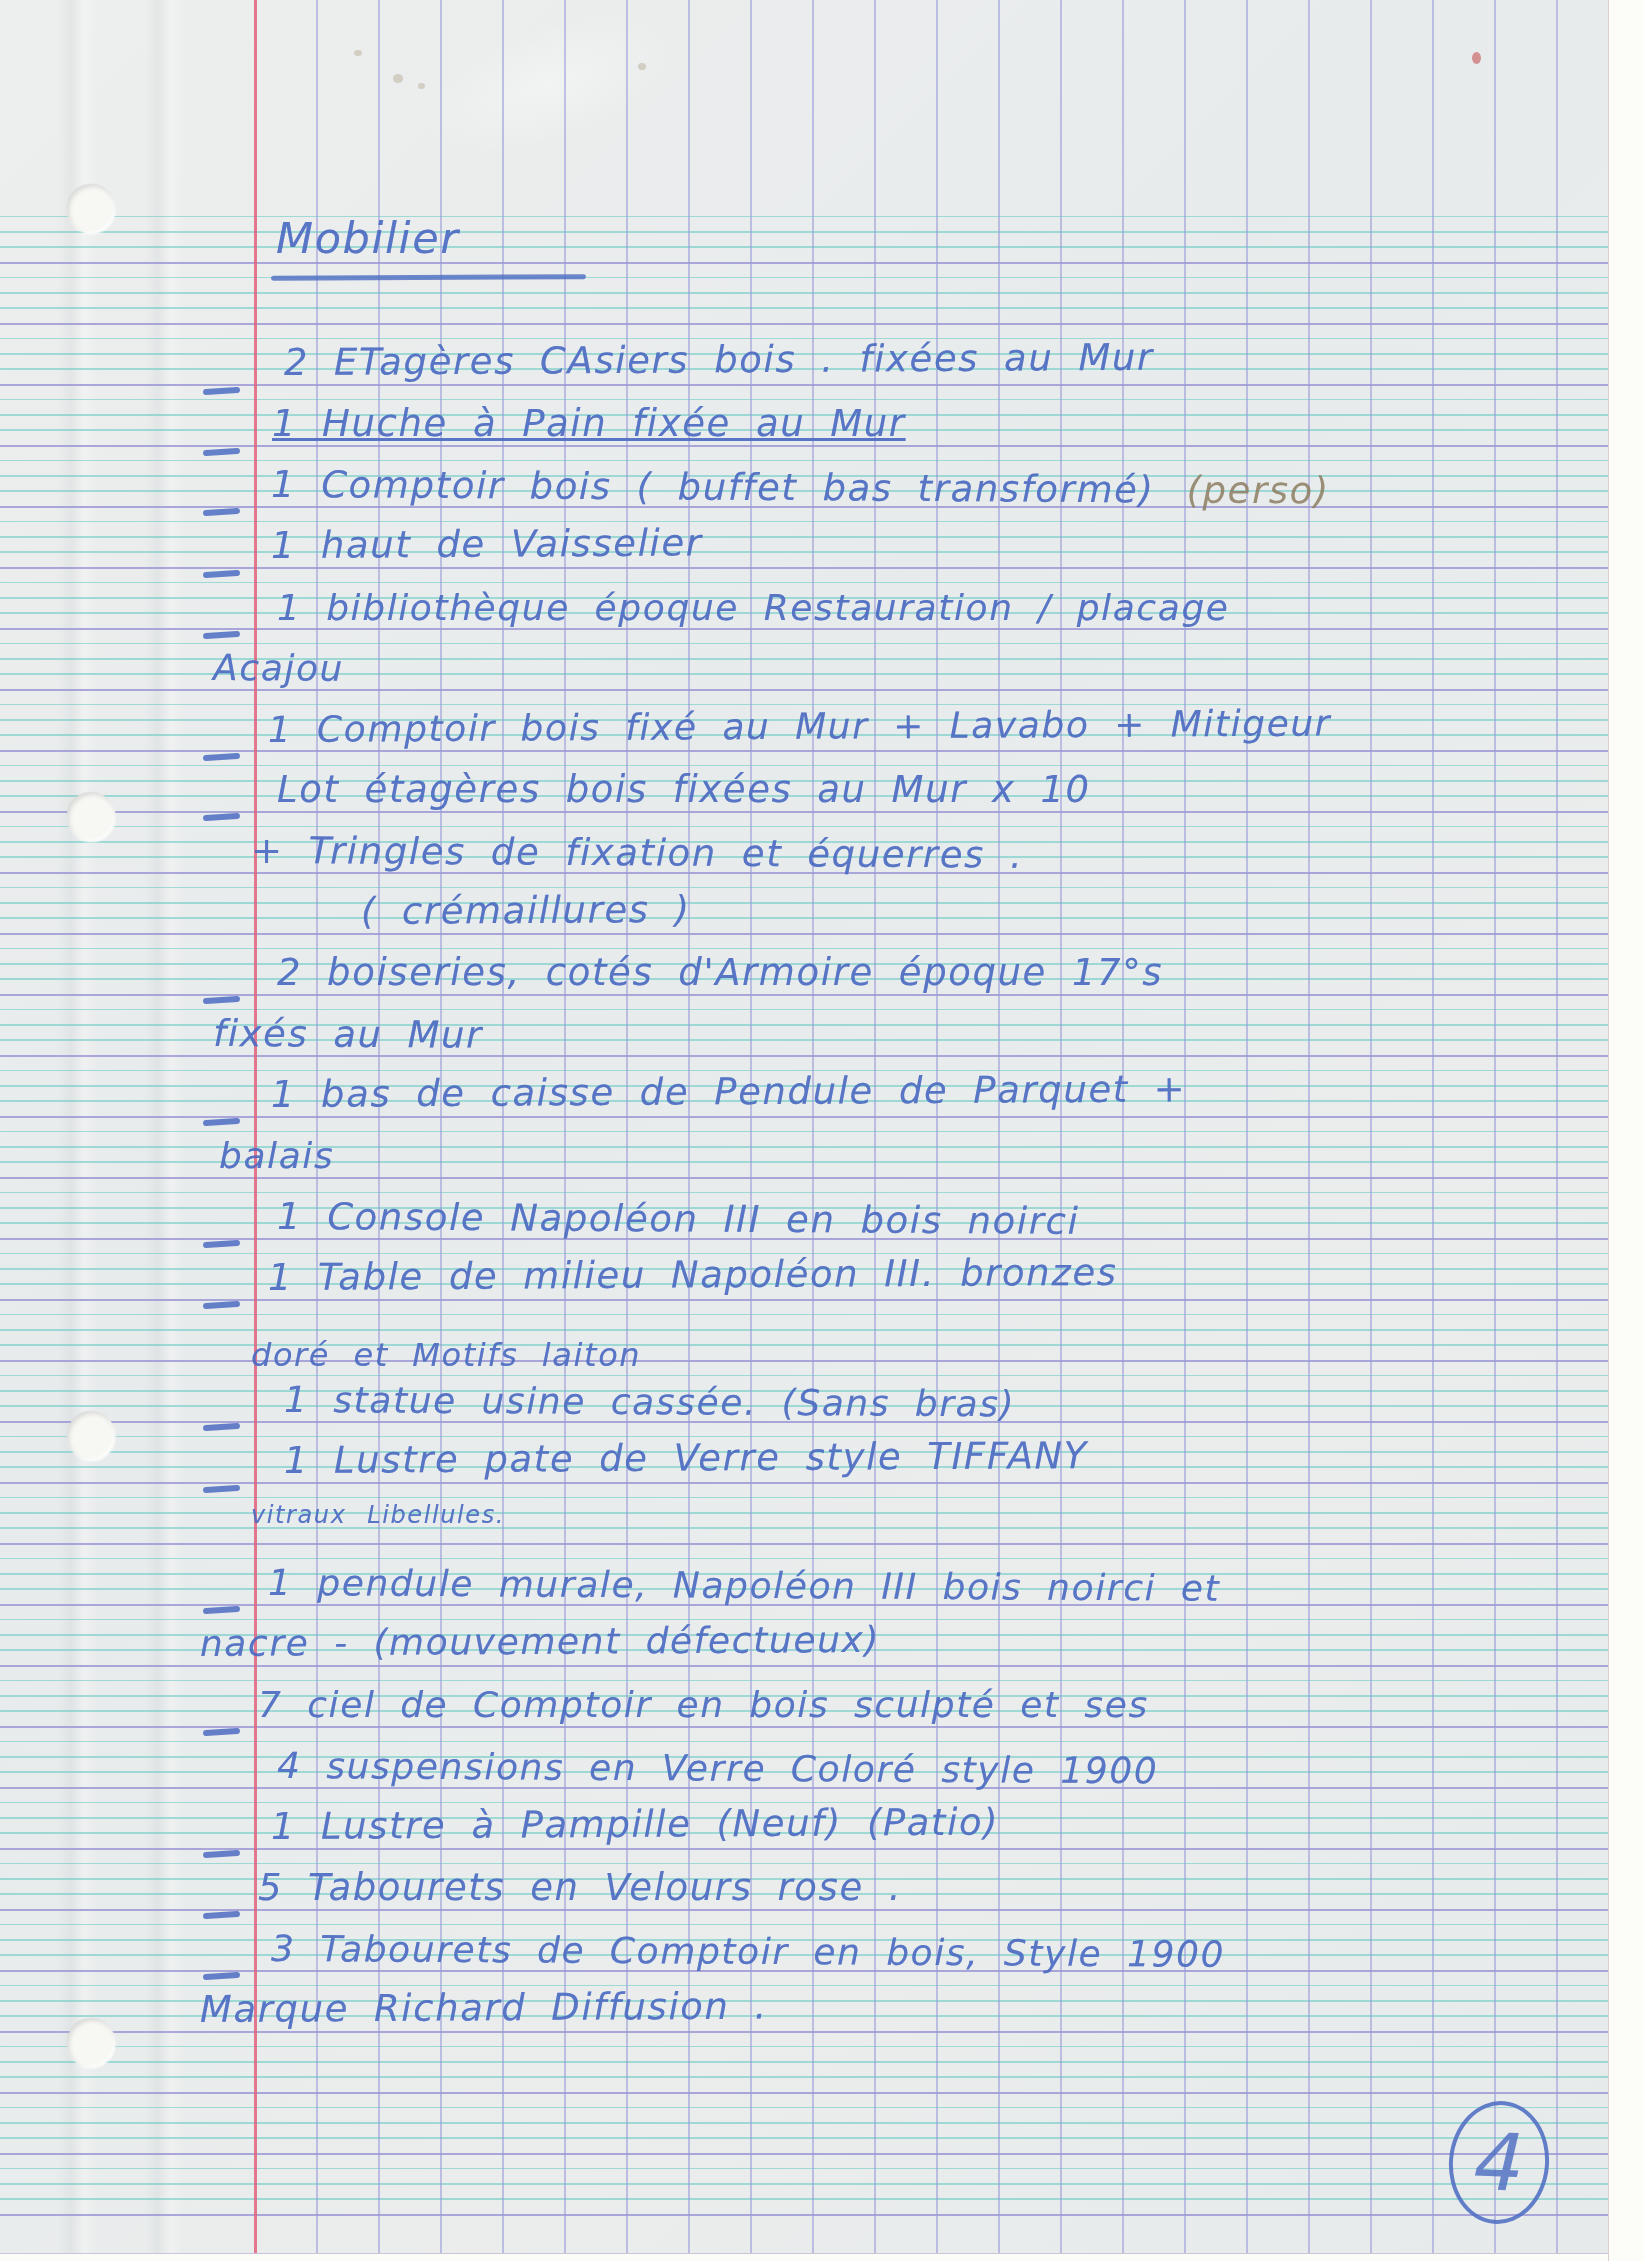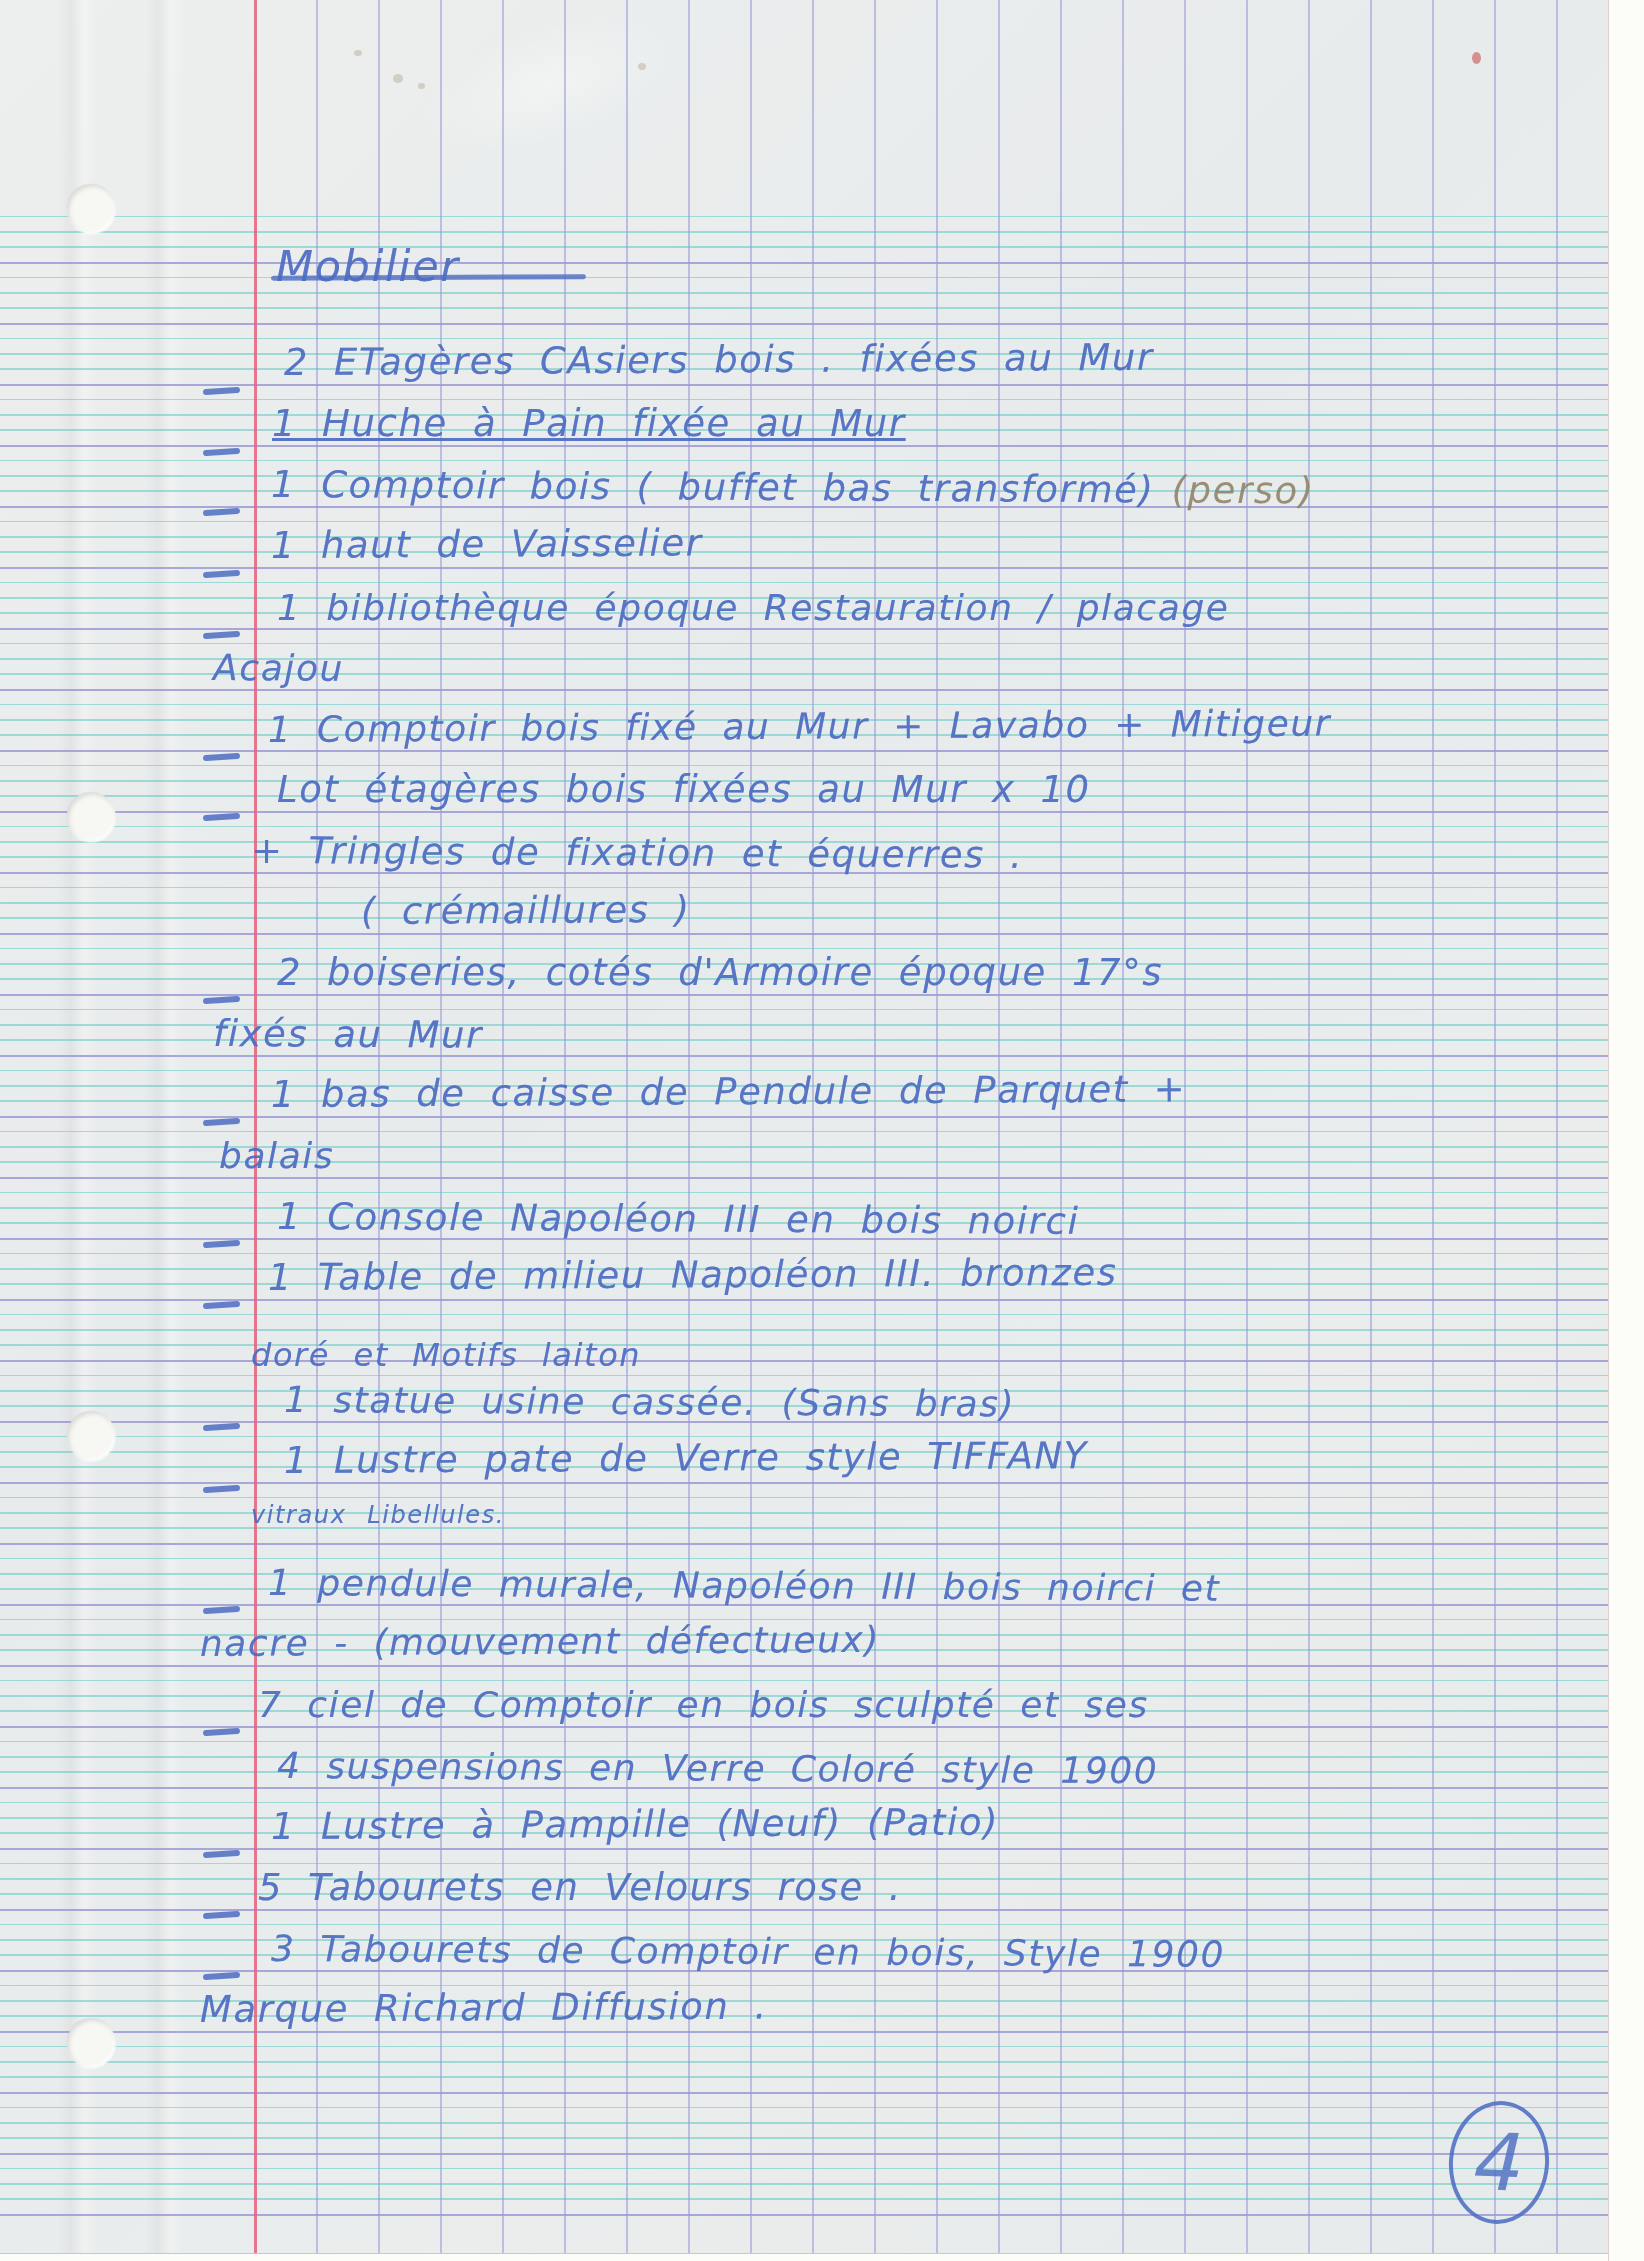--- a/index.html
+++ b/index.html
@@ -34,22 +34,22 @@
       background:var(--margin-c);opacity:.85;}
   
   .hole{position:absolute;width:48px;height:49px;border-radius:50%;
         background:#f7f7f3;
         box-shadow:inset 1.9px 2.6px 4.5px rgba(70,70,80,.16), inset -1.3px -1.3px 2.6px rgba(255,255,255,.8),
                    0.6px 1.3px 1.9px rgba(255,255,255,.9), 0 0 0 0.6px rgba(120,120,120,.08);}
   
   .hw{position:absolute;font-style:italic;color:var(--ink-c);white-space:nowrap;
       letter-spacing:1.6px;word-spacing:11.6px;opacity:.92;
       text-shadow:0 0 0.6px rgba(78,110,194,.35);transform-origin:left bottom;}
-  .hw .pencil{color:var(--pencil-c);text-shadow:none;opacity:.95;margin-left:17px;}
-  #page-title{font-size:43px;margin-top:28px;}
+  .hw .pencil{color:var(--pencil-c);text-shadow:none;opacity:.95;margin-left:32px;}
+  #page-title{font-size:43px;}
   #title-underline{position:absolute;left:271px;top:275px;width:315px;height:5.2px;
       background:var(--ink-c);opacity:.8;border-radius:2.6px;transform:rotate(-.3deg);}
   .dash{position:absolute;height:5.8px;border-radius:3.2px;background:var(--ink-c);
         opacity:.85;transform:rotate(-4deg);}
   
   #page-number-circle{position:absolute;left:1449px;top:2101px;width:92px;height:115px;
       border:4.5px solid var(--ink-c);border-radius:50%;opacity:.85;transform:rotate(5deg);
       display:flex;align-items:center;justify-content:center;}
   #page-number{font-style:italic;font-size:79px;color:var(--ink-c);opacity:.95;
       transform:rotate(-3deg);}

